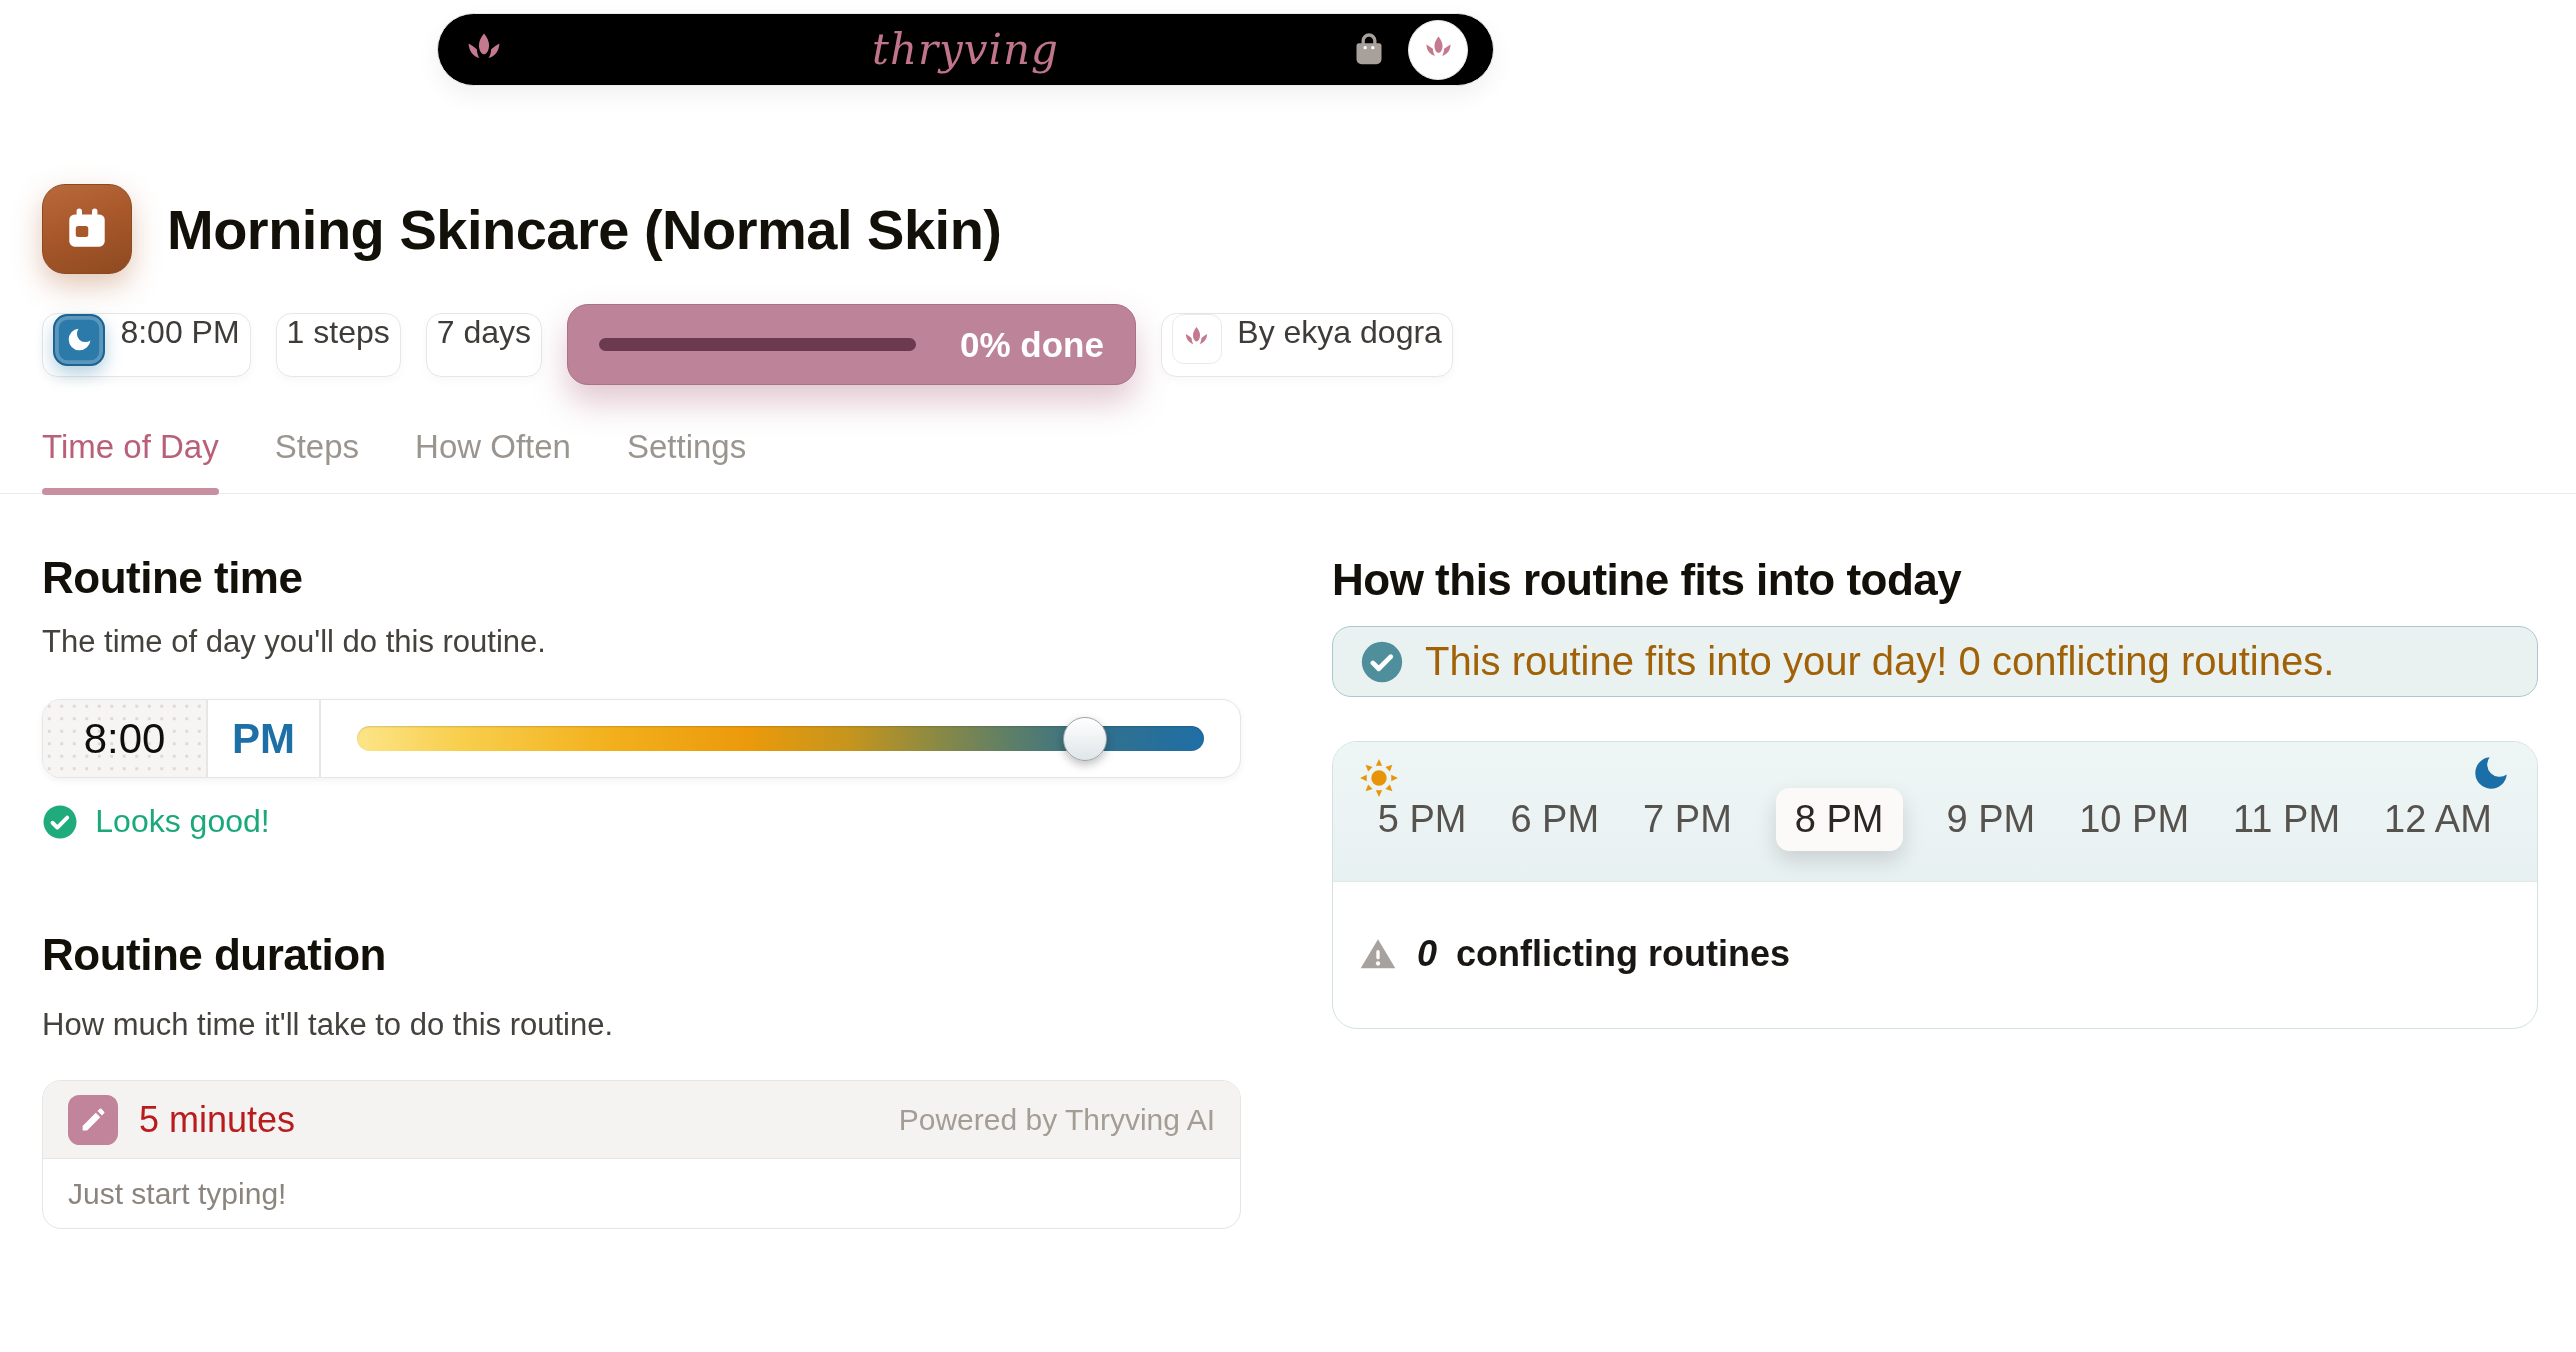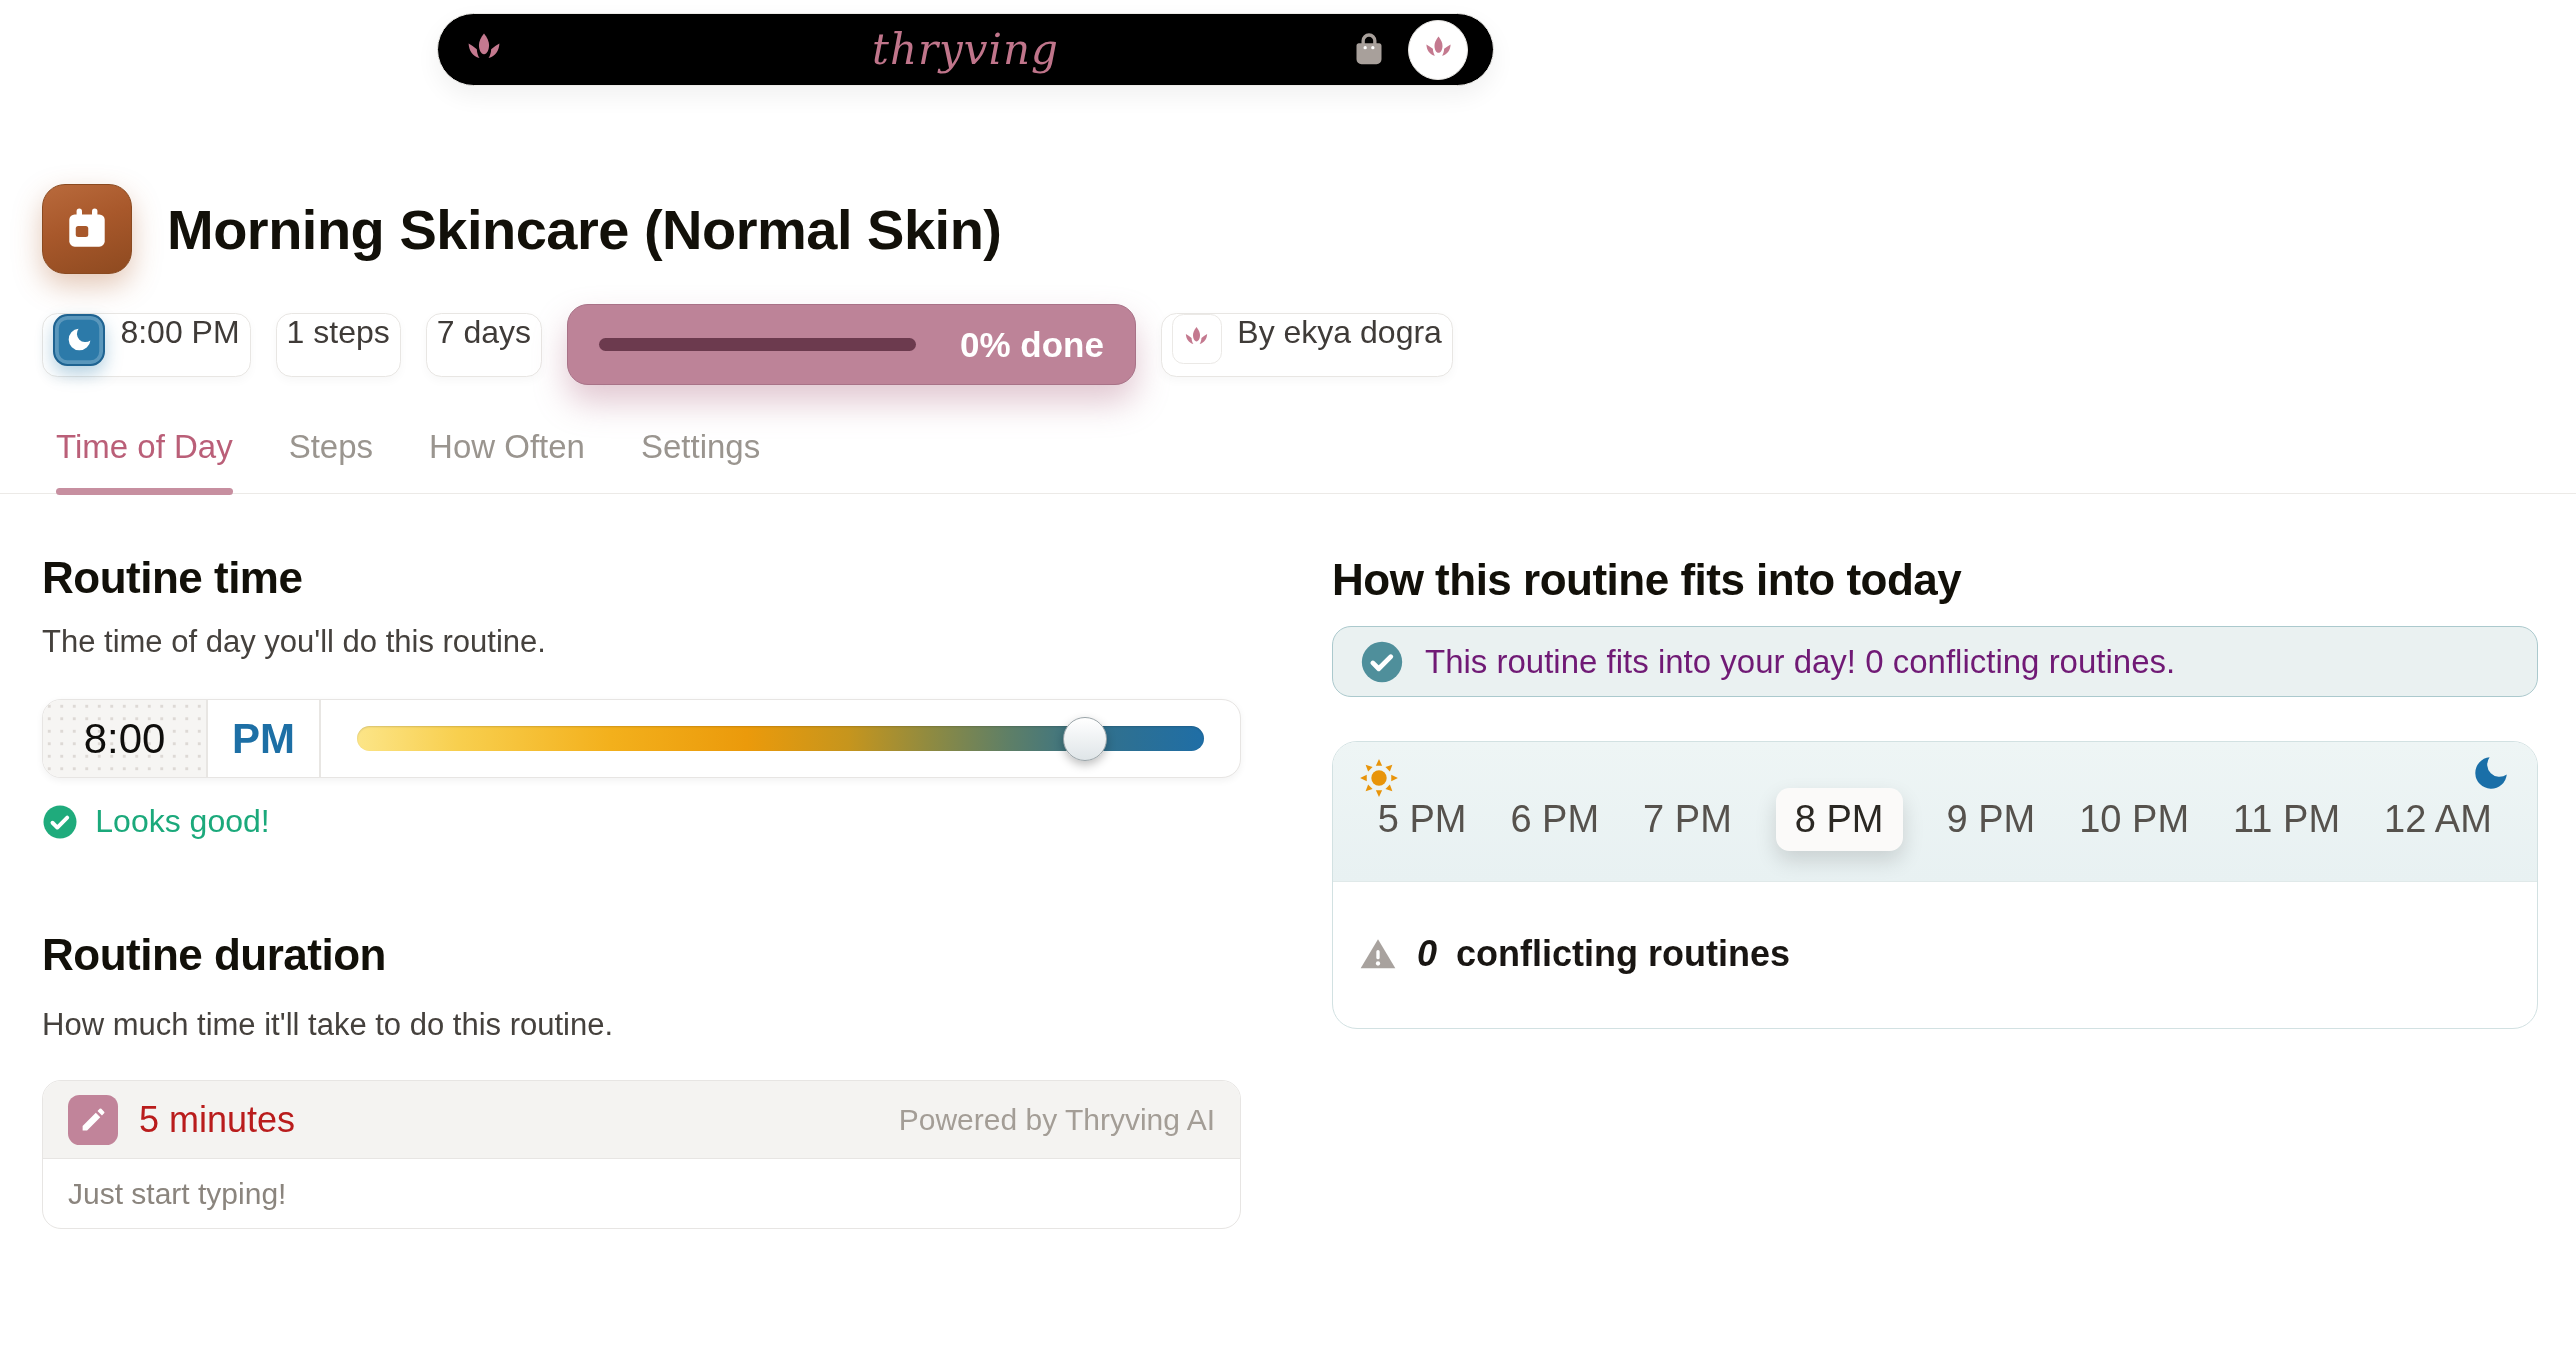--- a/index.html
+++ b/index.html
@@ -35,21 +35,21 @@
          display:flex;align-items:center;justify-content:center;box-sizing:border-box;}
   .progress-pill{height:81px;padding:0 31px;border-radius:21px;background:#bd8398;border:1.9px solid #a87287;
          display:flex;align-items:center;box-shadow:0 17.3px 33px rgba(189,131,152,.45);box-sizing:border-box;}
   .progress-track{width:317px;height:13.4px;border-radius:7.7px;background:#6c3a4e;overflow:hidden;}
   .progress-fill{height:100%;background:#8d5268;width:0%;}
   .progress-label{margin-left:44px;font-size:35px;font-weight:700;color:#fff;}
   .author-chip{width:50px;height:50px;border-radius:11.5px;border:1.9px solid #ebe9e6;background:#fff;
          display:flex;align-items:center;justify-content:center;box-sizing:border-box;}
 
   
-  .tabswrap{position:absolute;left:0;top:426px;width:2576px;border-bottom:1.9px solid #eceae7;box-sizing:border-box;padding-left:14px;}
+  .tabswrap{position:absolute;left:0;top:426px;width:2576px;border-bottom:1.9px solid #eceae7;box-sizing:border-box;}
   .tabs{margin-left:42px;display:flex;gap:56px;}
   .tab{position:relative;font-size:33px;line-height:42px;color:#9a958f;padding-bottom:25px;cursor:pointer;}
   .tab.active{color:#ba5f78;font-weight:500;}
   .tab.active::after{content:"";position:absolute;left:0;right:0;bottom:-1.9px;height:6.7px;border-radius:5.8px;background:#c78fa0;}
 
   
   .h2{font-size:44px;font-weight:700;letter-spacing:-0.5px;color:#121009;}
   .desc{font-size:31px;color:#45413d;}
 
   
@@ -85,21 +85,21 @@
   .powered{margin-left:auto;font-size:30px;color:#a39d96;}
   .duration-bottom{height:69px;border-top:1.9px solid #e7e5e3;display:flex;align-items:center;padding:0 25px;text-align:center;}
   .duration-hint{font-size:30px;color:#8b857e;}
 
   
   .right-col{position:absolute;left:1332px;top:0;width:1206px;}
   .fits-heading{position:absolute;top:555px;}
   .fits-banner{position:absolute;top:626px;width:1206px;height:71px;border-radius:19px;
          background:#eaf1f1;border:1.9px solid #abc9cd;display:flex;align-items:center;gap:21px;
          padding:0 27px;box-sizing:border-box;}
-  .fits-banner-text{font-size:33px;font-weight:500;color:#701a75;}
+  .fits-banner-text{font-size:40px;font-weight:500;color:#a16207;}
   .timeline-card{position:absolute;top:741px;width:1206px;height:288px;border:1.9px solid #d2e1e2;
          border-radius:25px;background:#fff;box-sizing:border-box;overflow:hidden;}
   .timeline-head{position:relative;height:140px;background:linear-gradient(180deg,#eef5f5,#e8f1f2);
          border-bottom:1.9px solid #e0e9e9;box-sizing:border-box;overflow:hidden;}
   .sun{position:absolute;left:25px;top:15.4px;}
   .moon-tl{position:absolute;right:25px;top:9.6px;}
   .tl-row{position:absolute;left:0;top:56px;display:flex;align-items:center;gap:44px;
          margin-left:-88px;white-space:nowrap;}
   .tl-label{font-size:38px;color:#56524d;}
   .tl-label.selected{background:#fbfaf9;color:#2b2823;font-weight:500;border-radius:13.4px;

